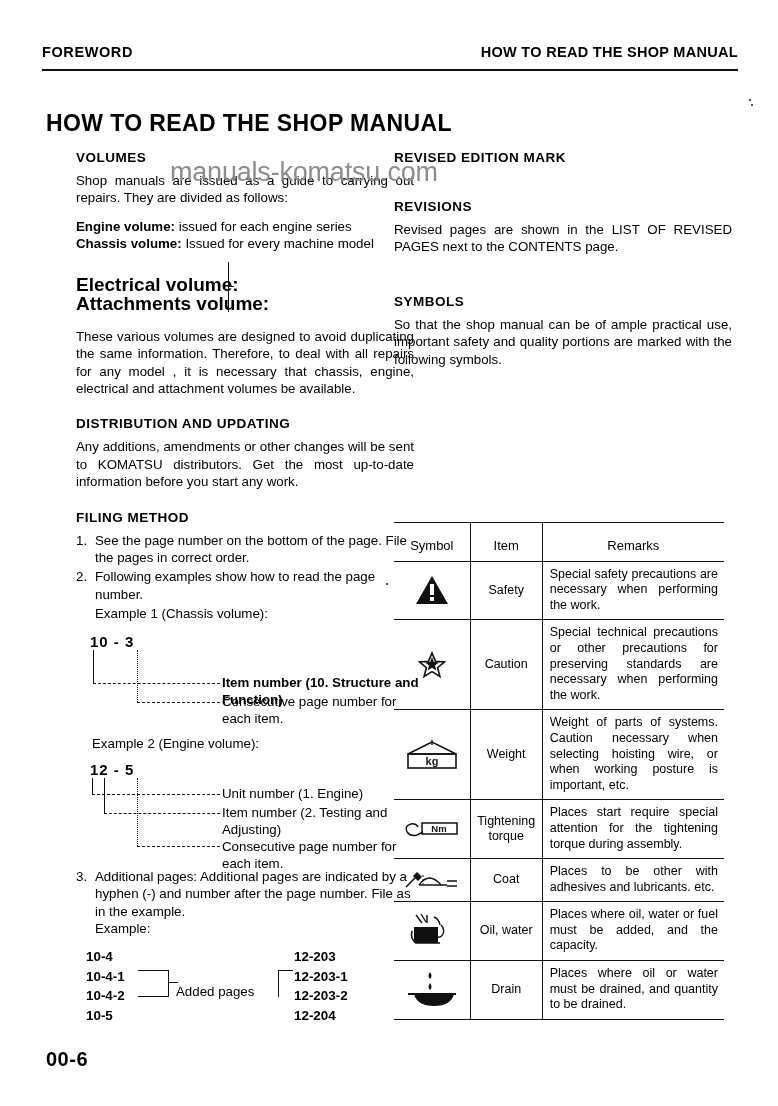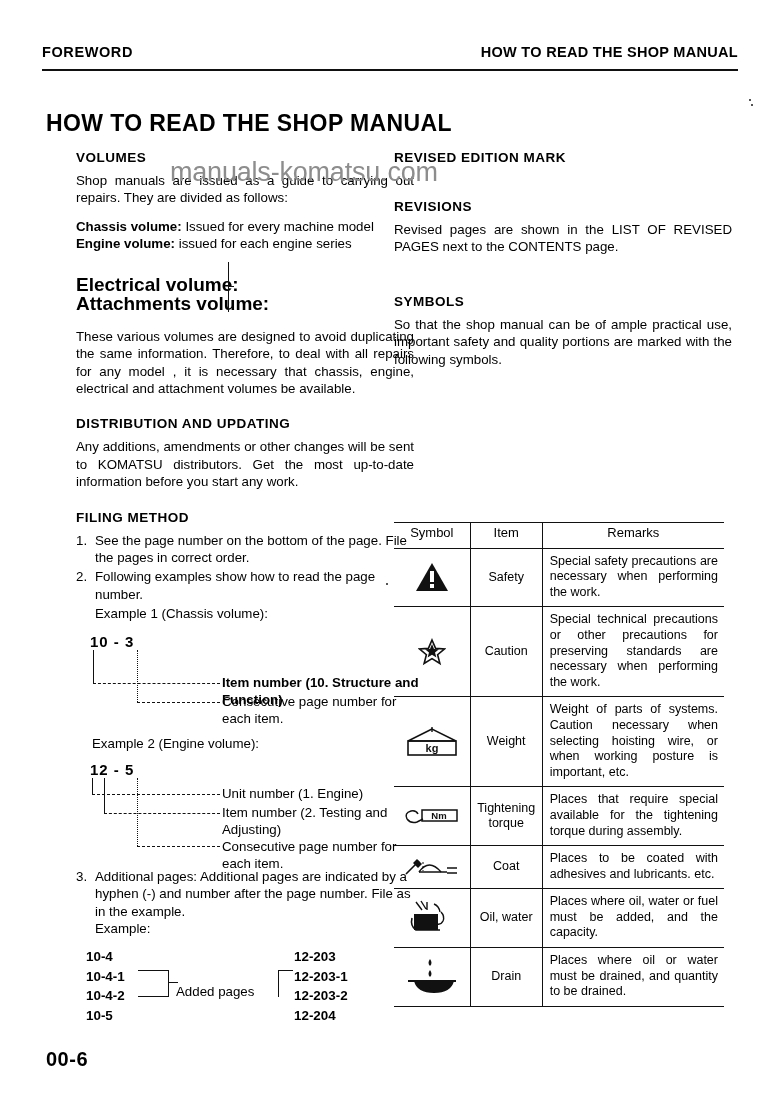--- a/index.html
+++ b/index.html
@@ -242,21 +242,21 @@
     vertical-align: middle;
     font-size: 12.5px;
     line-height: 15.6px;
   }
   .sym-table tr > *:first-child { border-left: none; }
   .sym-table thead th {
     border-top: none;
     font-weight: normal;
     text-align: center;
     font-size: 13px;
-    padding: 2px 4px 7px 4px;
+    padding: 15px 4px 7px 4px;
   }
   .sym-col-symbol { width: 68px; text-align: center; }
   .sym-col-item   { width: 62px; text-align: center; }
   .sym-col-rem    { width: 200px; text-align: justify; }
   .sym-table td.sym-col-rem { padding: 5px 6px 6px 7px; }
 
   .glyph {
     display: block;
     margin: 2px auto;
   }
@@ -296,24 +296,24 @@
   <div class="run-rule"></div>
 
   <div class="page-title">HOW TO READ THE SHOP MANUAL</div>
 
   <div class="col col-left">
 
     <h2 class="sec">VOLUMES</h2>
     <p class="body">Shop manuals are issued as a guide to carrying out repairs.  They are divided as follows:</p>
 
     <div class="vol-line">
-      <b>Chassis volume:</b><span> Issued for every machine model</span>
+      <b>Engine volume:</b><span> issued for each engine series</span>
     </div>
     <div class="vol-line">
-      <b>Engine volume:</b><span> issued for each engine series</span>
+      <b>Chassis volume:</b><span> Issued for every machine model</span>
     </div>
 
     <div class="brace-block">
       <div class="bl-left">
         <div>Electrical volume:</div>
         <div>Attachments volume:</div>
       </div>
       <div class="bl-brace"></div>
     </div>
 
@@ -476,38 +476,38 @@
           <span>
             <svg class="glyph" width="58" height="26" viewBox="0 0 58 26" aria-hidden="true">
               <path d="M4 16 q-3 -6 4 -8 q5 -1 7 3" stroke="#111" stroke-width="1.5" fill="none"></path>
               <path d="M4 16 q4 5 10 3 l6 -3" stroke="#111" stroke-width="1.5" fill="none"></path>
               <rect x="19" y="7" width="35" height="11" stroke="#111" stroke-width="1.5" fill="none"></rect>
               <text x="36" y="16" text-anchor="middle" font-family="Liberation Sans, sans-serif" font-size="9.5" font-weight="bold" fill="#111">Nm</text>
             </svg>
           </span>
         </td>
         <td class="sym-col-item">Tightening torque</td>
-        <td class="sym-col-rem">Places that require special available for the tightening torque during assembly.</td>
+        <td class="sym-col-rem">Places start require special attention for the tightening torque during assembly.</td>
       </tr>
 
       <tr>
         <td class="sym-col-symbol">
           <span>
             <svg class="glyph" width="58" height="26" viewBox="0 0 58 26" aria-hidden="true">
               <path d="M3 20 L16 7" stroke="#111" stroke-width="1.6" fill="none"></path>
               <path d="M14 5 l5 5 l-4 4 l-5 -5 z" fill="#111"></path>
               <path d="M16 18 q10 -14 22 0" stroke="#111" stroke-width="1.5" fill="none"></path>
               <path d="M16 18 L44 18" stroke="#111" stroke-width="1.5" fill="none"></path>
               <path d="M44 14 L54 14 M44 19 L54 19" stroke="#111" stroke-width="1.5" fill="none"></path>
               <path d="M20 8 L20 17" stroke="#111" stroke-width="1" stroke-dasharray="2 2" fill="none"></path>
             </svg>
           </span>
         </td>
         <td class="sym-col-item">Coat</td>
-        <td class="sym-col-rem">Places to be coated with adhesives and lubricants. etc.</td>
+        <td class="sym-col-rem">Places to be other with adhesives and lubricants. etc.</td>
       </tr>
 
       <tr>
         <td class="sym-col-symbol">
           <span>
             <svg class="glyph" width="48" height="40" viewBox="0 0 48 40" aria-hidden="true">
               <path d="M8 4 L14 12 M13 3 L18 11 M19 4 L19 12" stroke="#111" stroke-width="1.4" fill="none"></path>
               <path d="M26 6 q5 2 6 8" stroke="#111" stroke-width="1.4" fill="none"></path>
               <rect x="6" y="16" width="24" height="16" fill="#111"></rect>
               <path d="M4 20 q-2 8 4 12 l24 0" stroke="#111" stroke-width="1.6" fill="none"></path>

